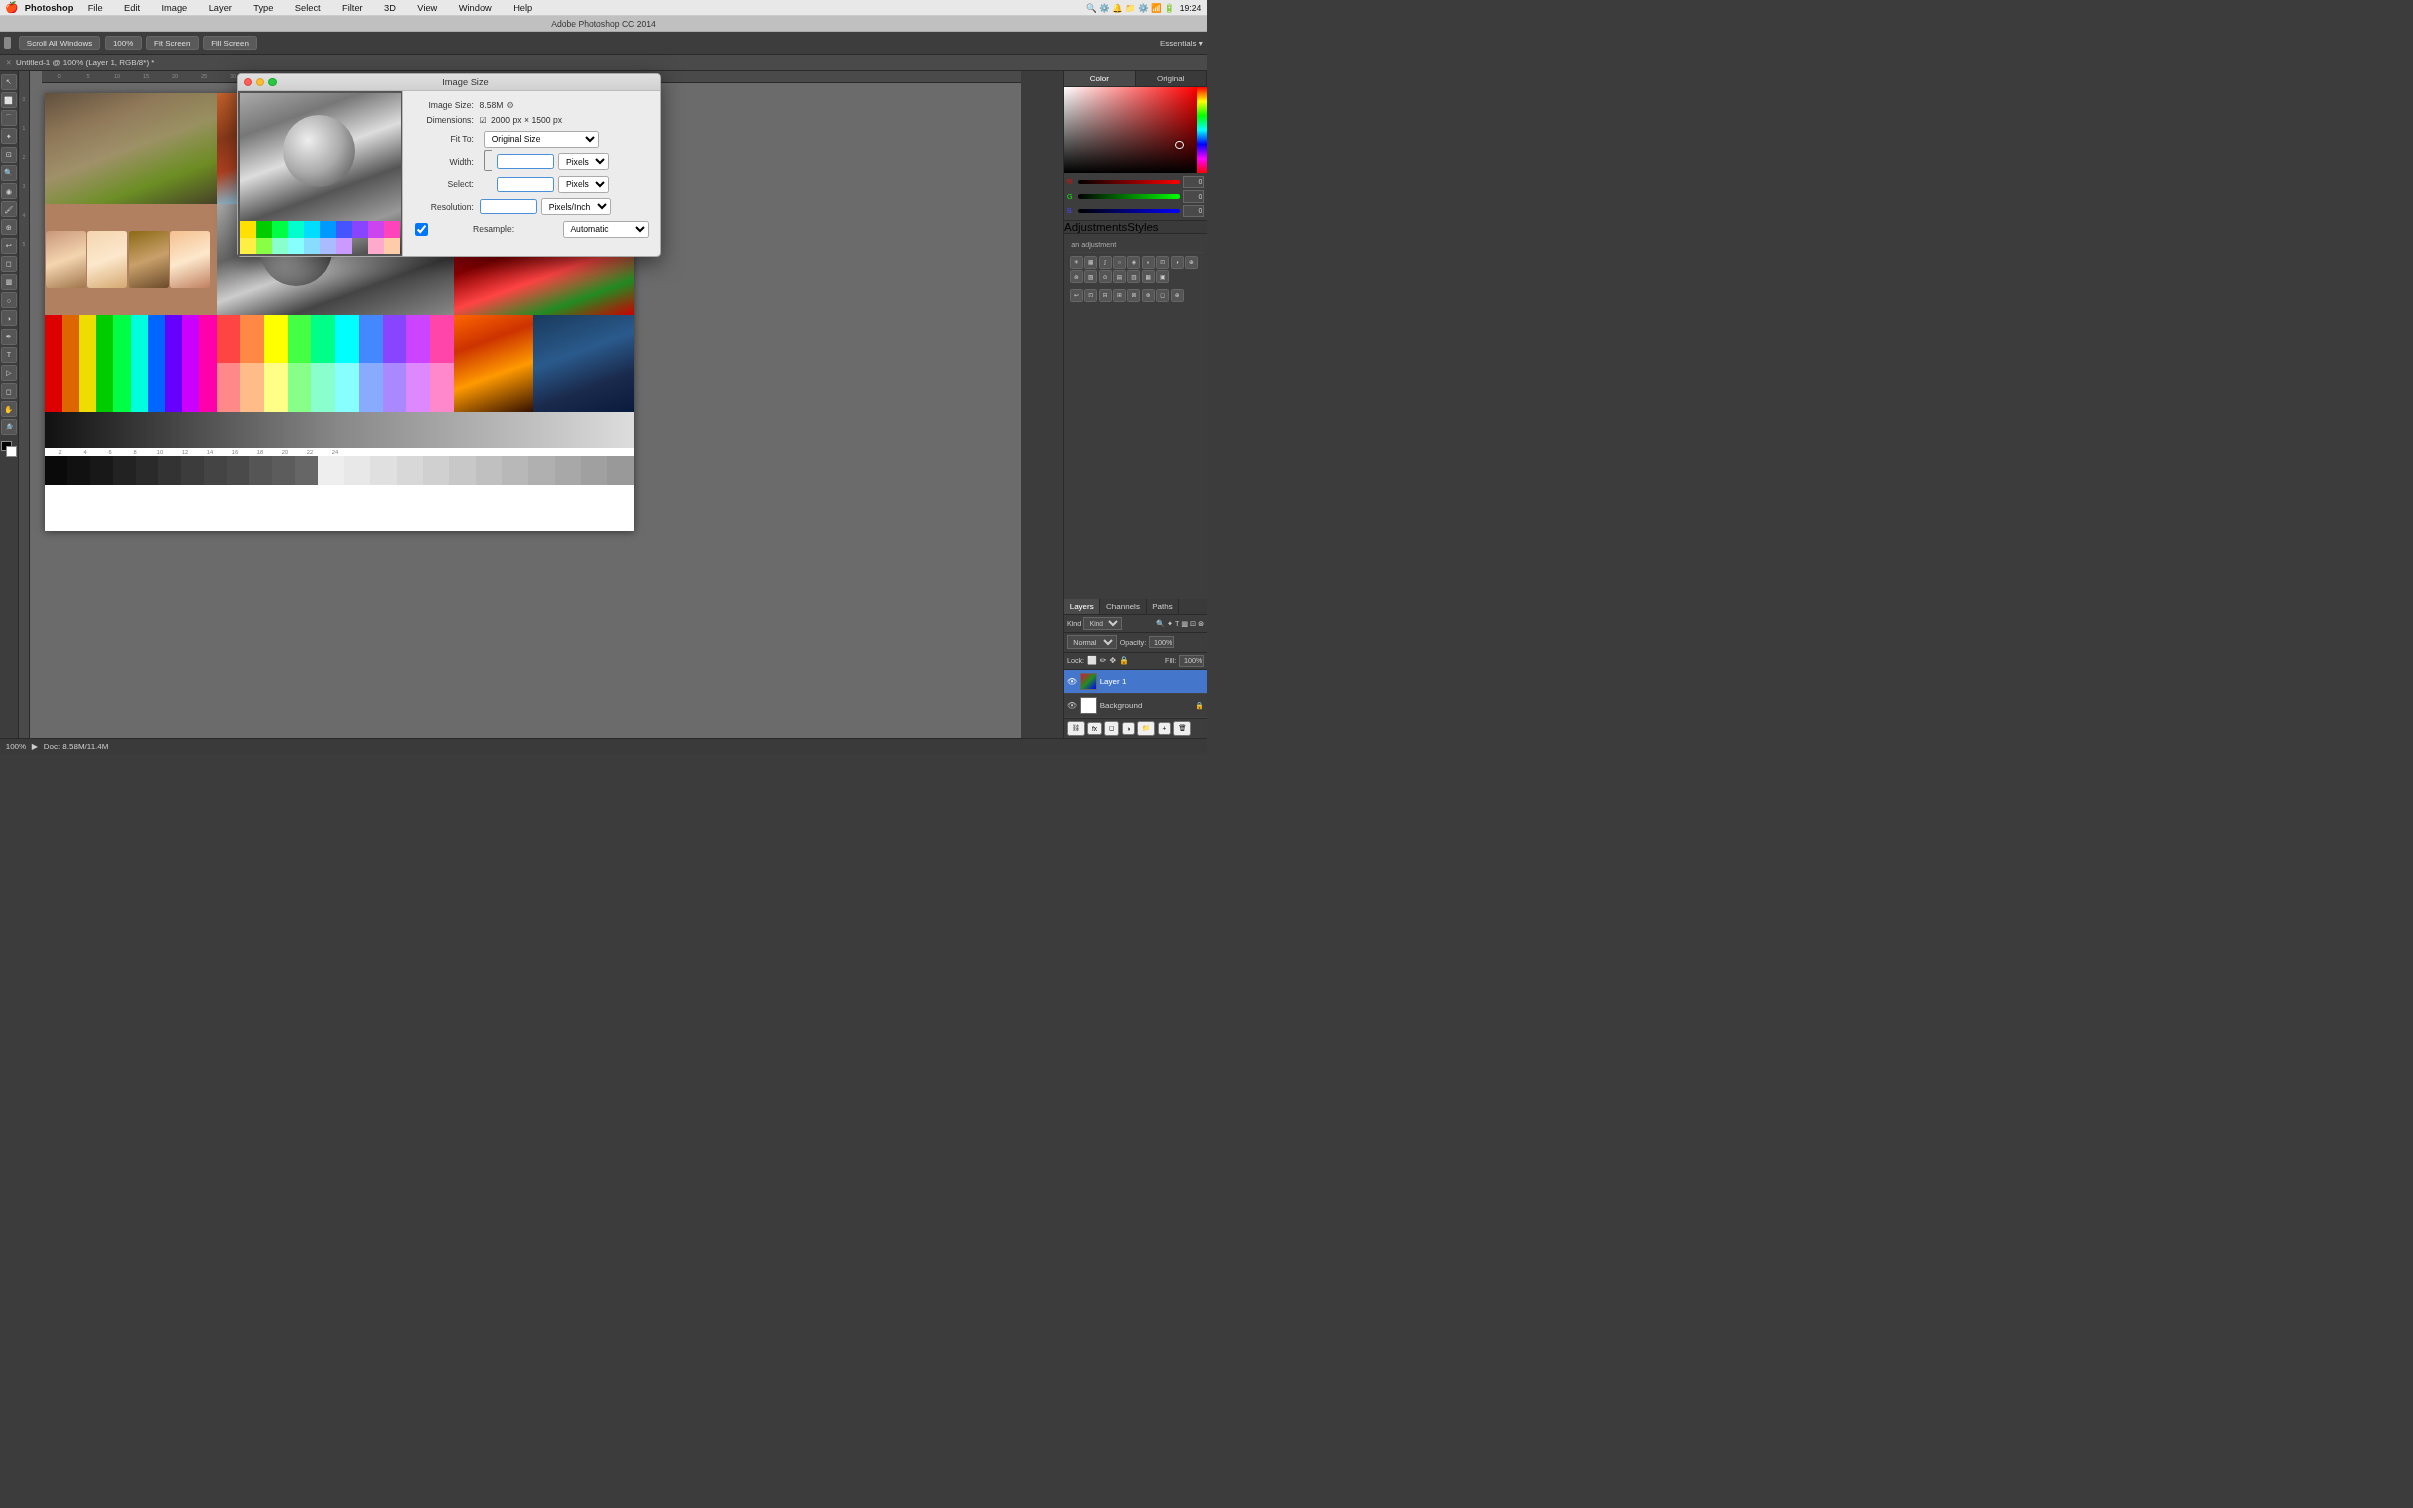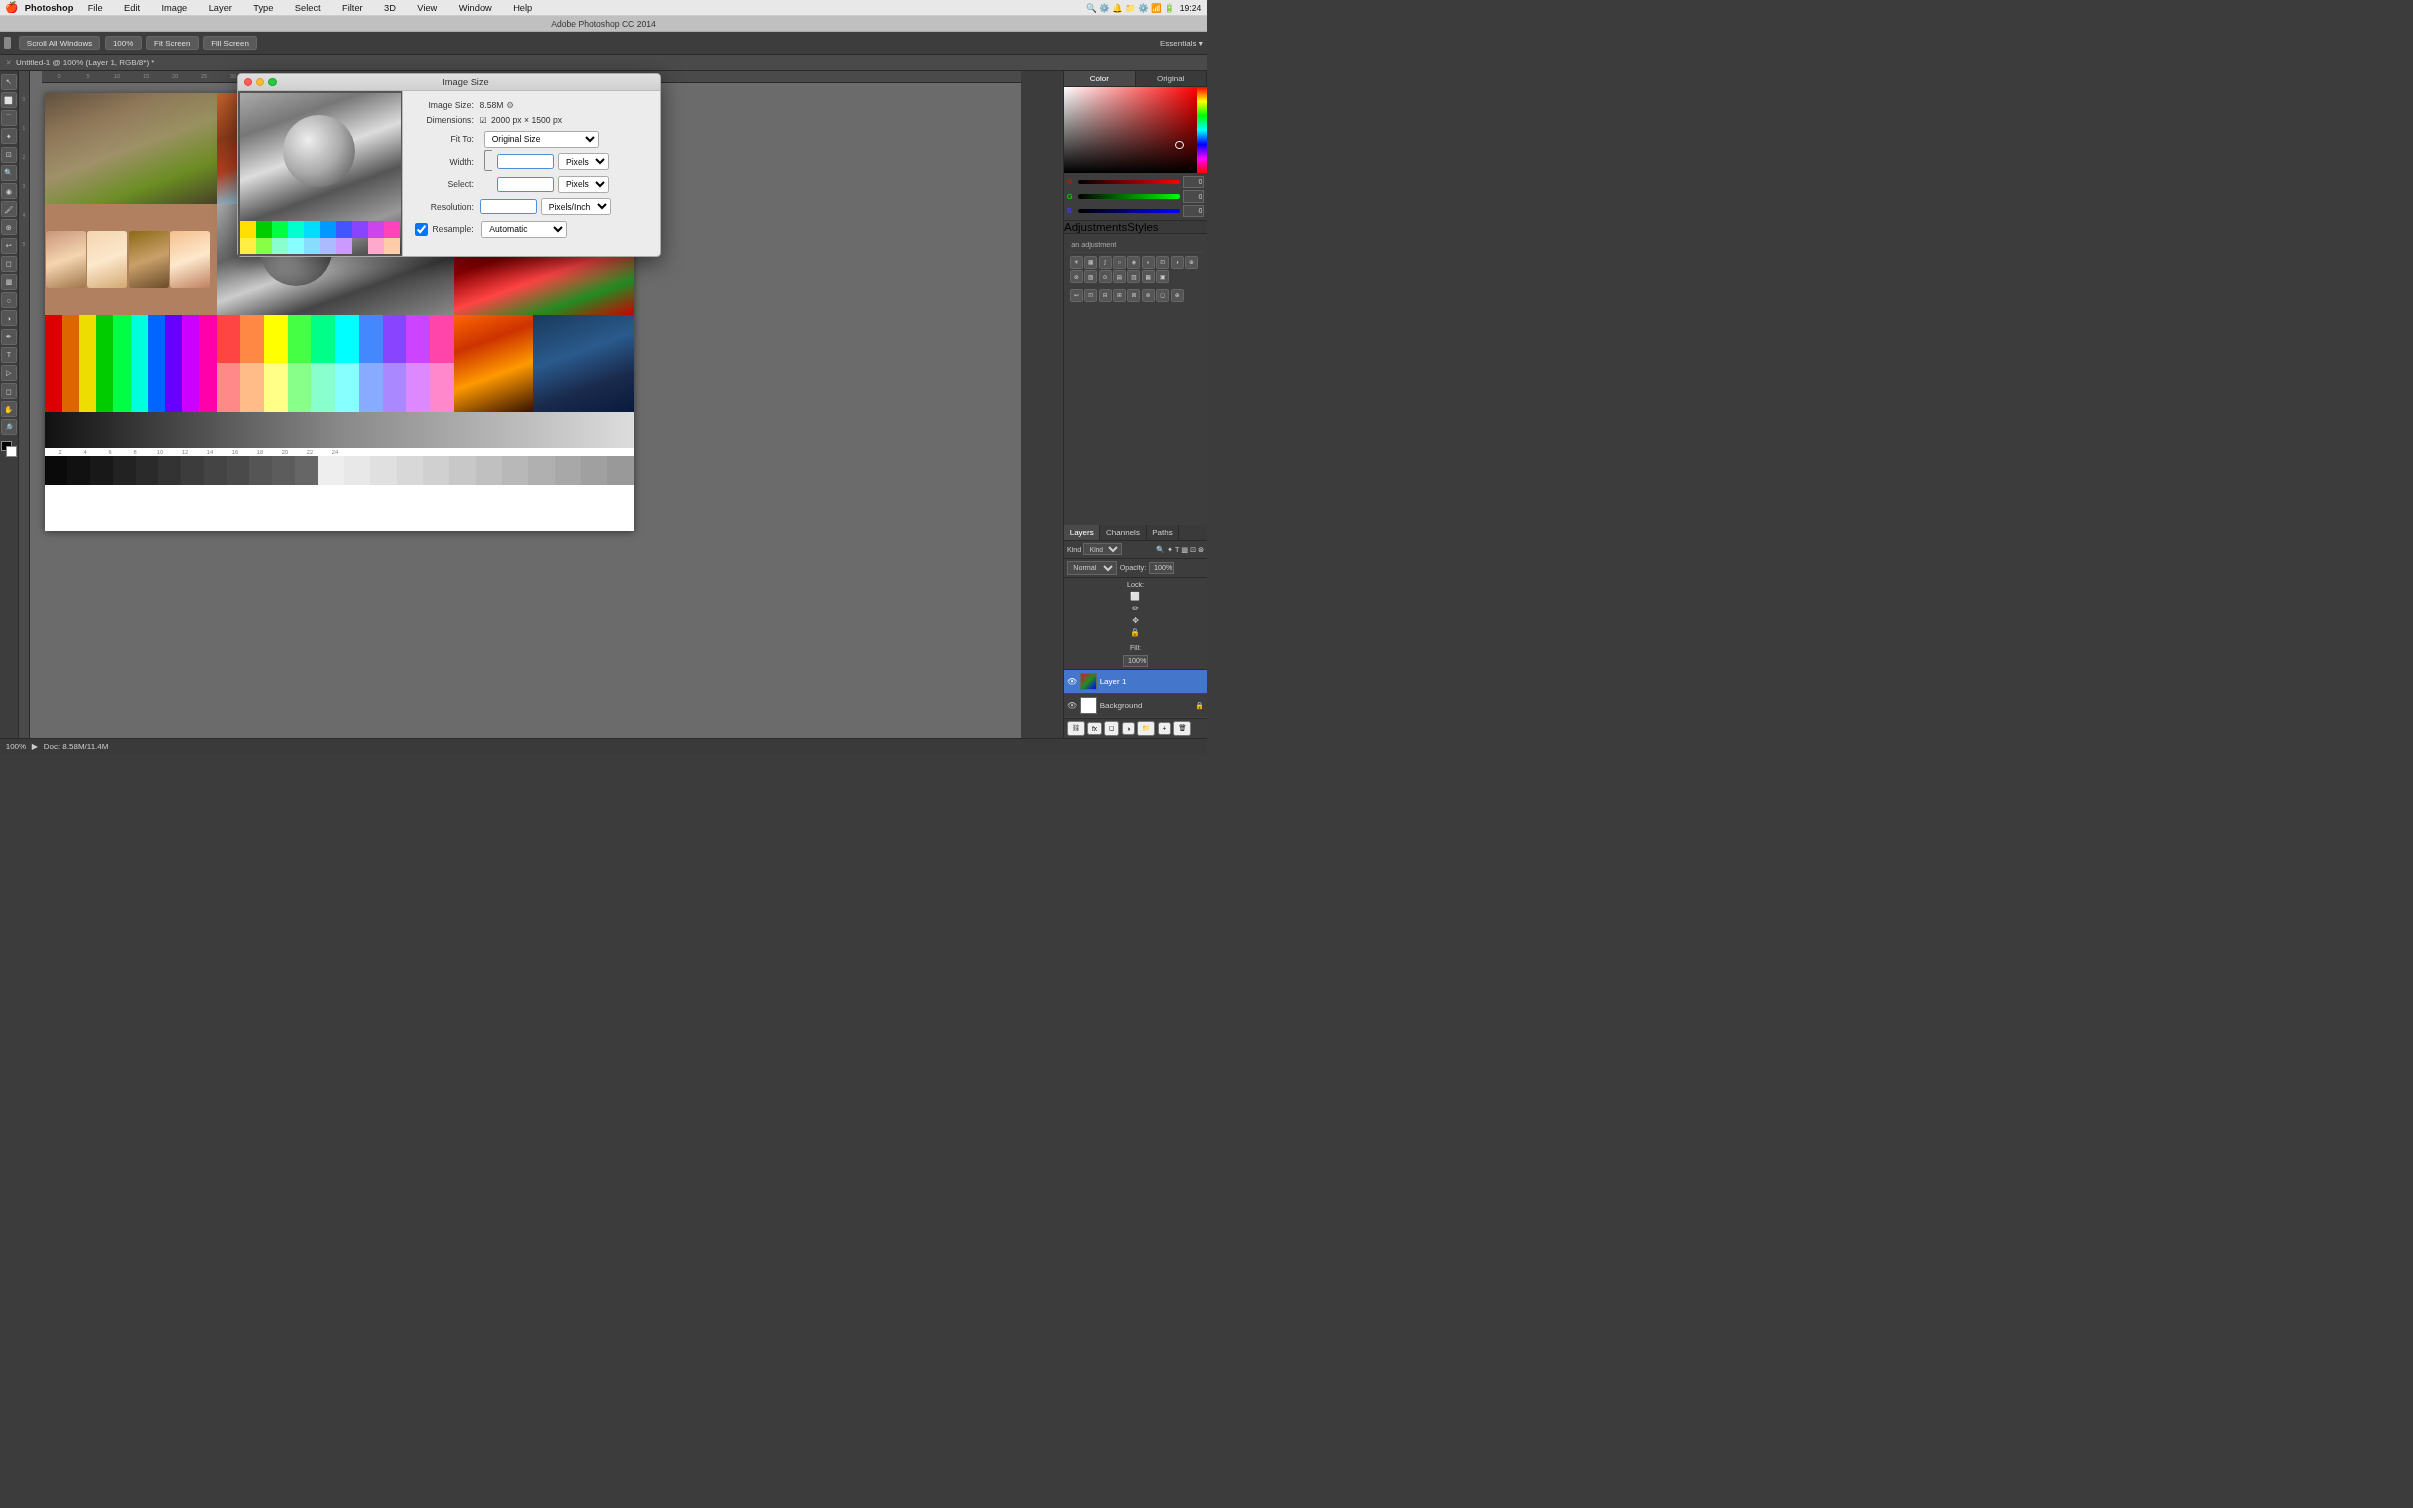--- a/index.html
+++ b/index.html
@@ -116,21 +116,21 @@
 
     
     #adjustments-panel { flex: 1; overflow: hidden; font-size: 8px; color: #ccc; padding: 2.9px; }
     #layers-tabs { display: flex; background: #3a3a3a; border-bottom: 0.7px solid #2a2a2a; }
     #layers-tabs .lt { padding: 2.9px 5.7px; font-size: 8px; color: #ccc; cursor: pointer; border-right: 0.7px solid #2a2a2a; }
     #layers-tabs .lt.active { background: #4a4a4a; color: white; }
     #layers-toolbar { display: flex; align-items: center; padding: 2.2px 2.9px; gap: 2.2px; border-bottom: 0.7px solid #2a2a2a; }
     #layers-toolbar select { background: #4a4a4a; color: #ccc; border: 0.7px solid #666; font-size: 7.2px; padding: 0.7px 1.4px; }
     #layers-blending { display: flex; align-items: center; padding: 2.2px 2.9px; gap: 2.9px; font-size: 7.2px; color: #ccc; border-bottom: 0.7px solid #2a2a2a; }
     #layers-blending select { background: #4a4a4a; color: #ccc; border: 0.7px solid #666; font-size: 7.2px; padding: 0.7px 1.4px; }
-    #layers-lock { display: flex; align-items: center; padding: 2.2px 2.9px; gap: 2.9px; font-size: 7.2px; color: #ccc; border-bottom: 0.7px solid #2a2a2a; flex-direction: column; }
+    #layers-lock { display: flex; align-items: center; padding: 2.2px 2.9px; gap: 2.9px; font-size: 7.2px; color: #ccc; border-bottom: 0.7px solid #2a2a2a; }
     .layer-row { display: flex; align-items: center; padding: 2.9px; gap: 2.9px; cursor: pointer; font-size: 8px; color: #ccc; border-bottom: 0.7px solid #444; }
     .layer-row.active { background: #4477cc; color: white; }
     .layer-row .eye-icon { width: 10px; font-size: 8px; text-align: center; }
     .layer-thumb { width: 17px; height: 17px; background: #888; border: 0.7px solid #666; }
     .layer-name { flex: 1; font-size: 8px; }
     .layer-lock-icon { font-size: 7.2px; color: #888; }
 
     
     #statusbar {
       width: 100%; height: 16px; background: #3a3a3a;
@@ -190,21 +190,21 @@
     .dialog-select {
       padding: 1.4px 2.9px; font-size: 8.6px;
       border: 0.7px solid #aaa; border-radius: 2.2px; background: white;
       margin-left: 4.3px;
     }
     .dialog-link-icon {
       width: 11.5px; height: 11.5px; display: flex; align-items: center; justify-content: center;
       margin: 0 2.9px;
     }
     .gear-icon-small { font-size: 8.6px; color: #666; cursor: pointer; margin-left: 2.9px; }
-    .checkbox-row { display: flex; align-items: center; gap: 5px; margin-bottom: 10px; font-size: 8.6px; color: #333; }
+    .checkbox-row { display: flex; align-items: center; gap: 19px; margin-bottom: 10px; font-size: 8.6px; color: #333; justify-content: space-between; }
 
     #dialog-buttons {
       display: flex; justify-content: space-between; padding: 7.2px 11.5px 8.6px;
       border-top: 0.7px solid #ccc;
     }
     .dialog-btn {
       width: 86px; padding: 3.6px 0; font-size: 9.3px; text-align: center;
       border: 0.7px solid #aaa; border-radius: 4.3px; cursor: pointer;
       background: linear-gradient(to bottom, #f8f8f8, #e0e0e0);
       color: #333;

